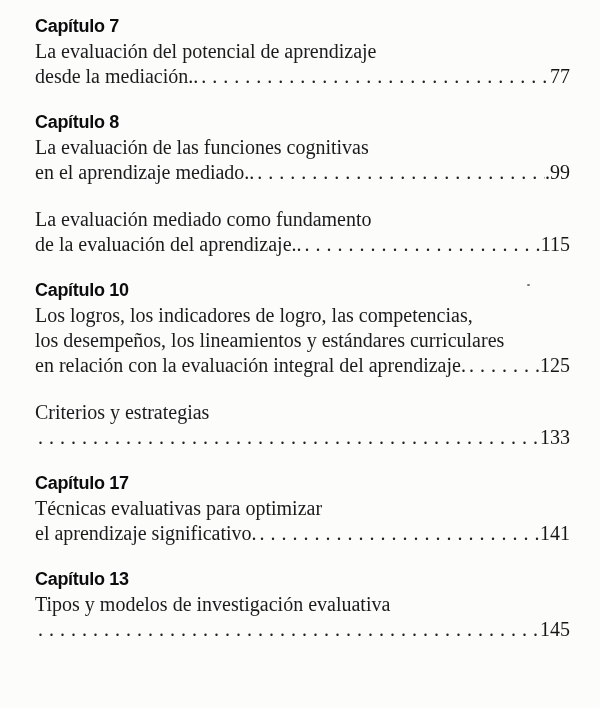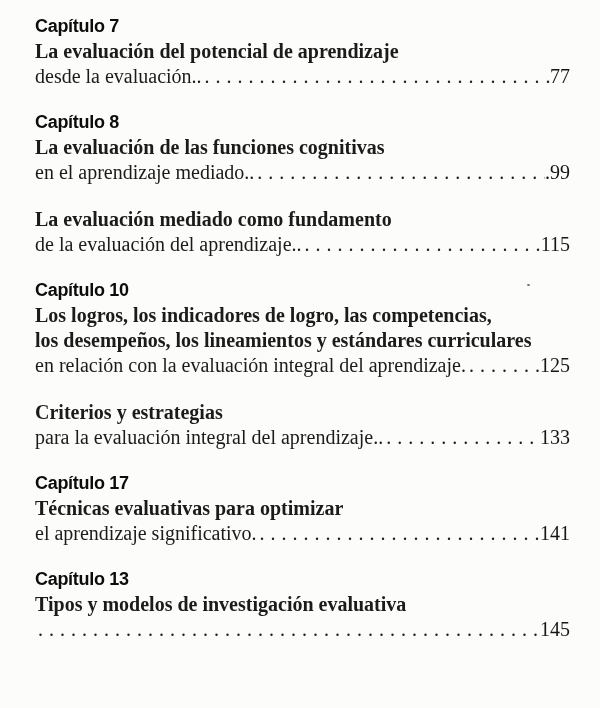--- a/index.html
+++ b/index.html
@@ -32,21 +32,20 @@
     line-height: 22px;
     letter-spacing: -0.3px;
     color: #0c0c0c;
     margin-bottom: 2px;
   }
   .chapter-line {
     font-size: 20px;
     line-height: 25px;
     color: #1b1b1b;
     white-space: nowrap;
-    font-weight: bold;
   }
   .chapter-lastline {
     display: flex;
     align-items: baseline;
     font-size: 20px;
     line-height: 25px;
     color: #1b1b1b;
   }
   .chapter-lastline .text {
     white-space: nowrap;
@@ -75,21 +74,21 @@
 </style>
 </head>
 <body>
 
 <div class="page">
   <div id="toc-list">
       <div class="chapter">
         <div class="chapter-heading">Capítulo 7</div>
         <div class="chapter-line">La evaluación del potencial de aprendizaje</div>
         <div class="chapter-lastline">
-          <span class="text">desde la evaluación..</span>
+          <span class="text">desde la mediación..</span>
           <span class="dot-leader">................................................................................</span>
           <span class="page-number">77</span>
         </div>
       </div>
       <div class="chapter">
         <div class="chapter-heading">Capítulo 8</div>
         <div class="chapter-line">La evaluación de las funciones cognitivas</div>
         <div class="chapter-lastline">
           <span class="text">en el aprendizaje mediado..</span>
           <span class="dot-leader">................................................................................</span>
@@ -110,21 +109,20 @@
         <div class="chapter-line">los desempeños, los lineamientos y estándares curriculares</div>
         <div class="chapter-lastline">
           <span class="text">en relación con la evaluación integral del aprendizaje.</span>
           <span class="dot-leader">................................................................................</span>
           <span class="page-number">125</span>
         </div>
       </div>
       <div class="chapter">
         <div class="chapter-line">Criterios y estrategias</div>
         <div class="chapter-lastline">
-          <span class="text">para la evaluación integral del aprendizaje..</span>
           <span class="dot-leader">................................................................................</span>
           <span class="page-number">133</span>
         </div>
       </div>
       <div class="chapter">
         <div class="chapter-heading">Capítulo 17</div>
         <div class="chapter-line">Técnicas evaluativas para optimizar</div>
         <div class="chapter-lastline">
           <span class="text">el aprendizaje significativo.</span>
           <span class="dot-leader">................................................................................</span>

